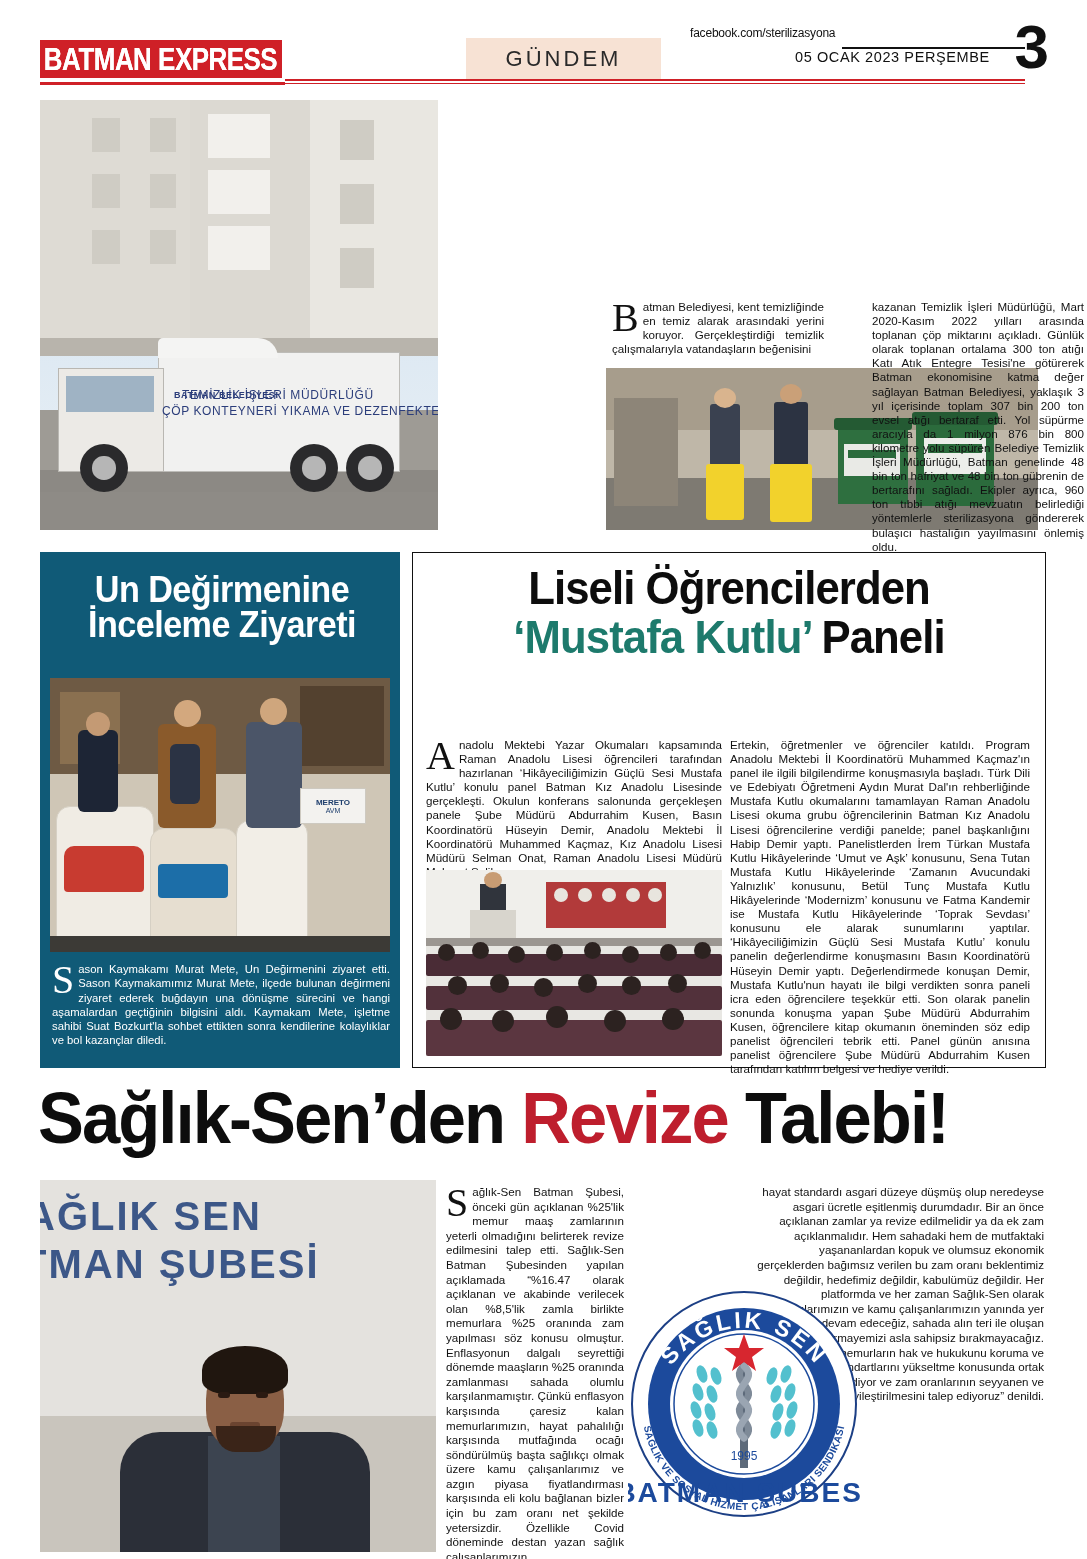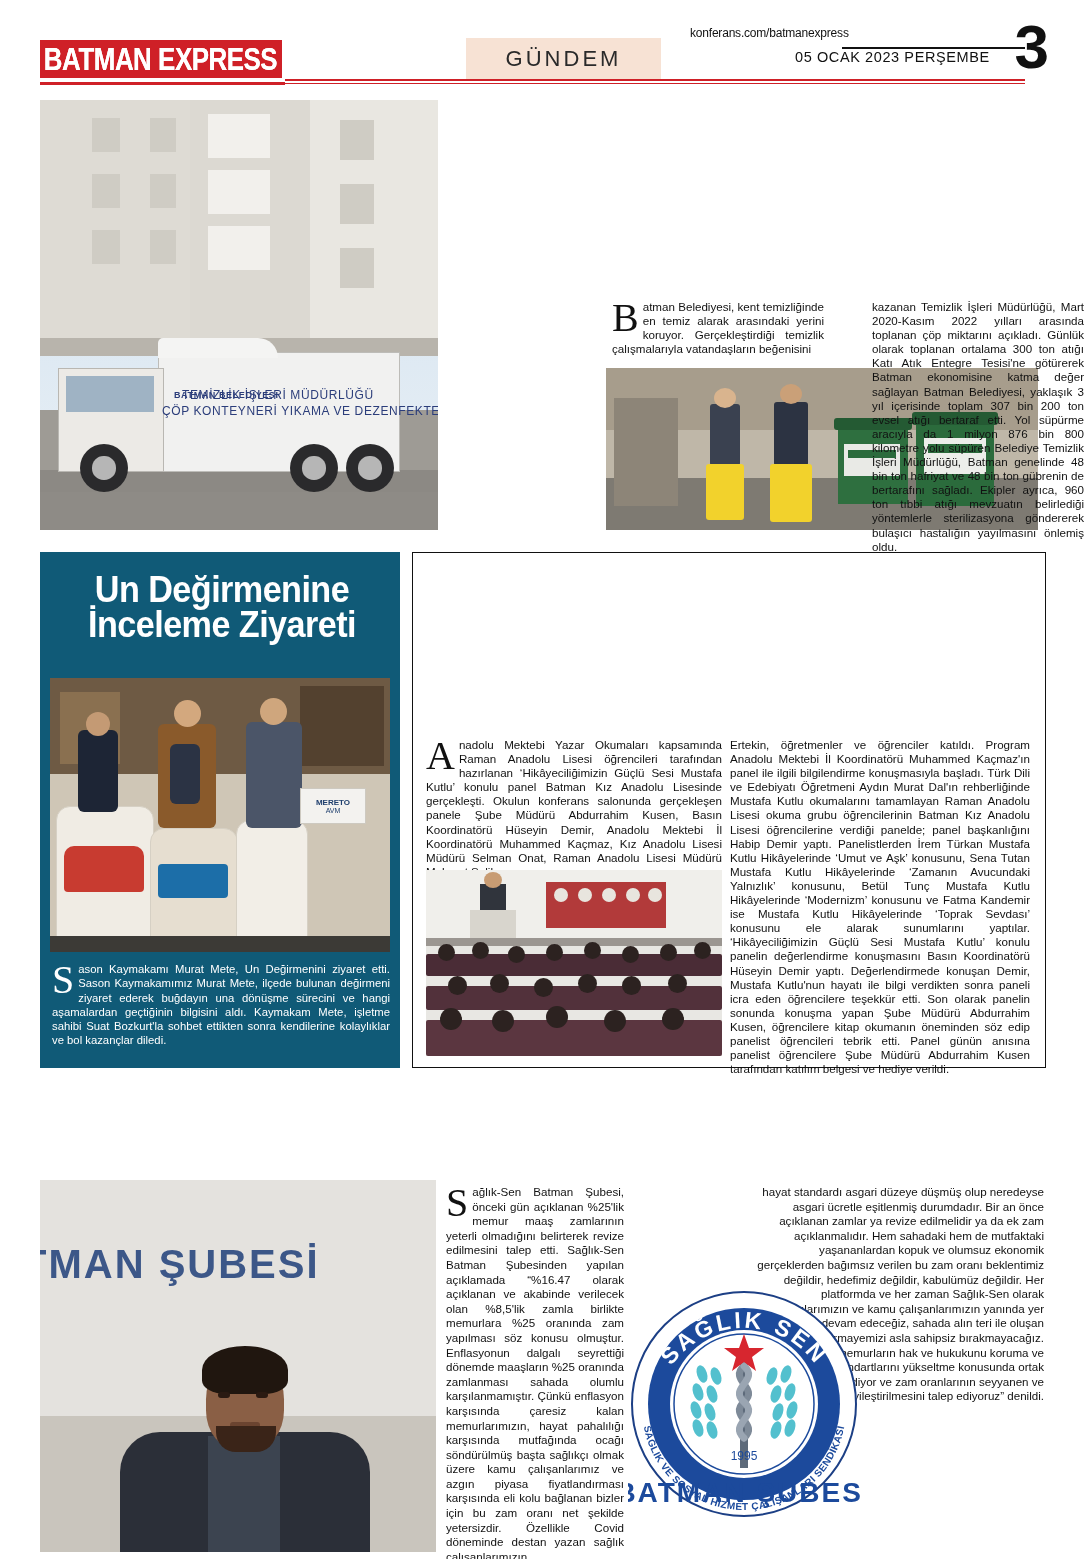--- a/index.html
+++ b/index.html
@@ -124,21 +124,21 @@
       <div class="logo-text">BATMAN EXPRESS</div>
     </div>
     <div class="logo-rule"></div>
     <div class="logo-rule2"></div>
     <div class="logo-rule3"></div>
 
     <div class="section-tab">
       <span>GÜNDEM</span>
     </div>
 
-    <div class="fb-url">konferans.com/batmanexpress</div>
+    <div class="fb-url">facebook.com/sterilizasyona</div>
     <div class="page-rule"></div>
     <div class="date-line">05 OCAK 2023 PERŞEMBE</div>
     <div class="page-num">3</div>
   </div>
 
   <div class="t-photo">
     <div class="sky"></div>
 
     <div class="bld" style="left:0;top:0;width:150px;height:250px;background:#dedbd4;"></div>
     <div class="bld shadeA" style="left:150px;top:0;width:120px;height:250px;"></div>
@@ -235,20 +235,26 @@
       <span style="font-size:7px;color:#20406e;">AVM</span>
     </div>
     <div style="position:absolute;left:0;top:258px;width:340px;height:16px;background:#3c3a36;"></div>
   </div>
 
   <div class="blue-txt">
     <span class="dropcap">S</span><span>ason Kaymakamı Murat Mete, Un Değirmenini ziyaret etti. Sason Kaymakamımız Murat Mete, ilçede bulunan değirmeni ziyaret ederek buğdayın una dönüşme sürecini ve hangi aşamalardan geçtiğinin bilgisini aldı. Kaymakam Mete, işletme sahibi Suat Bozkurt'la sohbet ettikten sonra kendilerine kolaylıklar ve bol kazançlar diledi.</span>
   </div>
 
   <div class="panel-box"></div>
+  <div class="panel-hl">
+    <span class="l1">Liseli Öğrencilerden</span>
+    <span class="l2">
+      <span class="teal">‘Mustafa Kutlu’</span><span> Paneli</span>
+    </span>
+  </div>
 
   <div class="panel-col-l">
     <div class="body-txt">
       <span class="dropcap">A</span><span>nadolu Mektebi Yazar Okumaları kapsamında Raman Anadolu Lisesi öğrencileri tarafından hazırlanan ‘Hikâyeciliğimizin Güçlü Sesi Mustafa Kutlu’ konulu panel Batman Kız Anadolu Lisesinde gerçekleşti. Okulun konferans salonunda gerçekleşen panele Şube Müdürü Abdurrahim Kusen, Basın Koordinatörü Hüseyin Demir, Anadolu Mektebi İl Koordinatörü Muhammed Kaçmaz, Kız Anadolu Lisesi Müdürü Selman Onat, Raman Anadolu Lisesi Müdürü Mehmet Salih</span>
     </div>
   </div>
 
   <div class="panel-photo">
     <div class="aud-wall"></div>
     <div class="stage" style="left:0;top:0;width:296px;height:70px;background:#f0efeb;"></div>
@@ -284,24 +290,30 @@
     <div class="aud-head" style="left:66px;top:140px;width:22px;height:22px;"></div>
     <div class="aud-head" style="left:120px;top:136px;width:22px;height:22px;"></div>
     <div class="aud-head" style="left:178px;top:140px;width:22px;height:22px;"></div>
     <div class="aud-head" style="left:236px;top:138px;width:22px;height:22px;"></div>
   </div>
 
   <div class="panel-col-r">
     <div class="body-txt">Ertekin, öğretmenler ve öğrenciler katıldı. Program Anadolu Mektebi İl Koordinatörü Muhammed Kaçmaz'ın panel ile ilgili bilgilendirme konuşmasıyla başladı. Türk Dili ve Edebiyatı Öğretmeni Aydın Murat Dal'ın rehberliğinde Mustafa Kutlu okumalarını tamamlayan Raman Anadolu Lisesi okuma grubu öğrencilerinin Batman Kız Anadolu Lisesi öğrencilerine verdiği panelde; panel başkanlığını Habip Demir yaptı. Panelistlerden İrem Türkan Mustafa Kutlu Hikâyelerinde ‘Umut ve Aşk’ konusunu, Sena Tutan Mustafa Kutlu Hikâyelerinde ‘Zamanın Avucundaki Yalnızlık’ konusunu, Betül Tunç Mustafa Kutlu Hikâyelerinde ‘Modernizm’ konusunu ve Fatma Kandemir ise Mustafa Kutlu Hikâyelerinde ‘Toprak Sevdası’ konusunu ele alarak sunumlarını yaptılar. ‘Hikâyeciliğimizin Güçlü Sesi Mustafa Kutlu’ konulu panelin değerlendirme konuşmasını Basın Koordinatörü Hüseyin Demir yaptı. Değerlendirmede konuşan Demir, Mustafa Kutlu'nun hayatı ile bilgi verdikten sonra paneli icra eden öğrencilere teşekkür etti. Son olarak panelin sonunda konuşma yapan Şube Müdürü Abdurrahim Kusen, öğrencilere kitap okumanın öneminden söz edip panelist öğrencileri tebrik etti. Panel günün anısına panelist öğrencilere Şube Müdürü Abdurrahim Kusen tarafından katılım belgesi ve hediye verildi.</div>
   </div>
 
+  <div class="b-headline">
+    <div class="bl">
+      <span>Sağlık-Sen’den </span><span class="red">Revize</span><span> Talebi!</span>
+    </div>
+  </div>
 
   <div class="b-photo">
     <div class="portrait-bg"></div>
     <div style="position:absolute;left:0;top:0;width:396px;height:240px;background:#e4e2de;"></div>
+    <div class="wallword" style="left:-14px;top:14px;font-size:40px;color:#1f3f7a;">AĞLIK SEN</div>
     <div class="wallword" style="left:-18px;top:62px;font-size:40px;color:#1f3f7a;">TMAN ŞUBESİ</div>
     <div style="position:absolute;left:0;top:236px;width:396px;height:136px;background:#c9c5bd;"></div>
 
     <div class="p-body" style="left:80px;top:252px;width:250px;height:120px;background:#2b2f38;"></div>
     <div class="p-shirt" style="left:168px;top:256px;width:72px;height:116px;background:#3c4450;"></div>
     <div class="p-head" style="left:166px;top:176px;width:78px;height:94px;"></div>
     <div class="p-hair" style="left:162px;top:166px;width:86px;height:48px;"></div>
     <div style="position:absolute;left:178px;top:212px;width:12px;height:6px;background:#2a1a12;border-radius:3px;"></div>
     <div style="position:absolute;left:216px;top:212px;width:12px;height:6px;background:#2a1a12;border-radius:3px;"></div>
     <div style="position:absolute;left:190px;top:242px;width:30px;height:6px;background:#6b4430;border-radius:3px;"></div>

